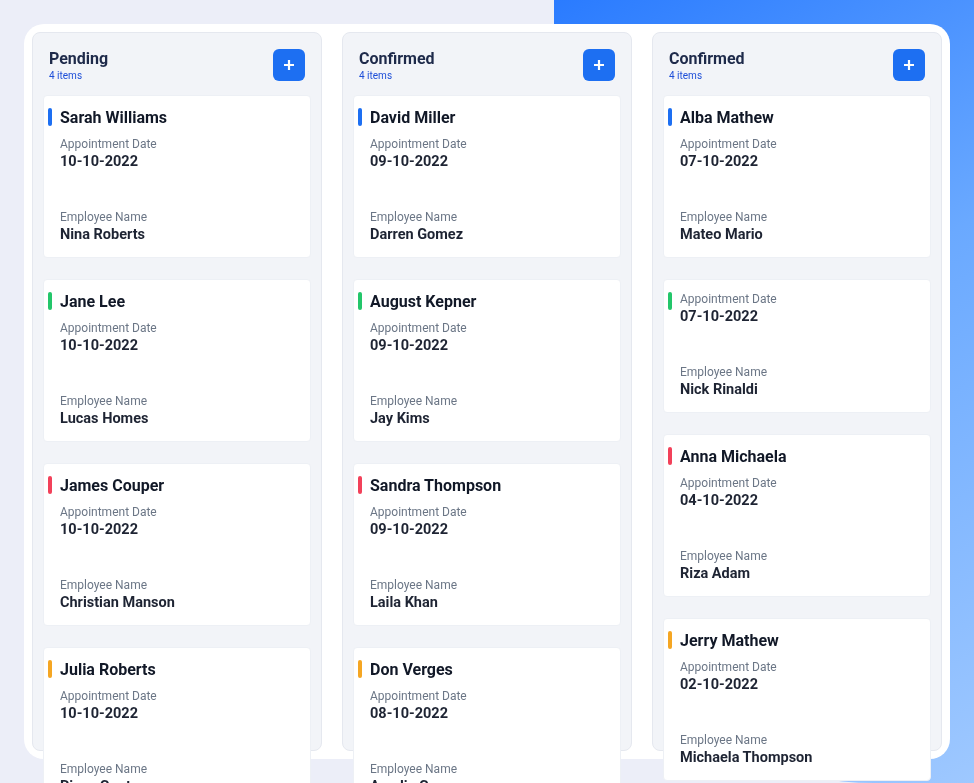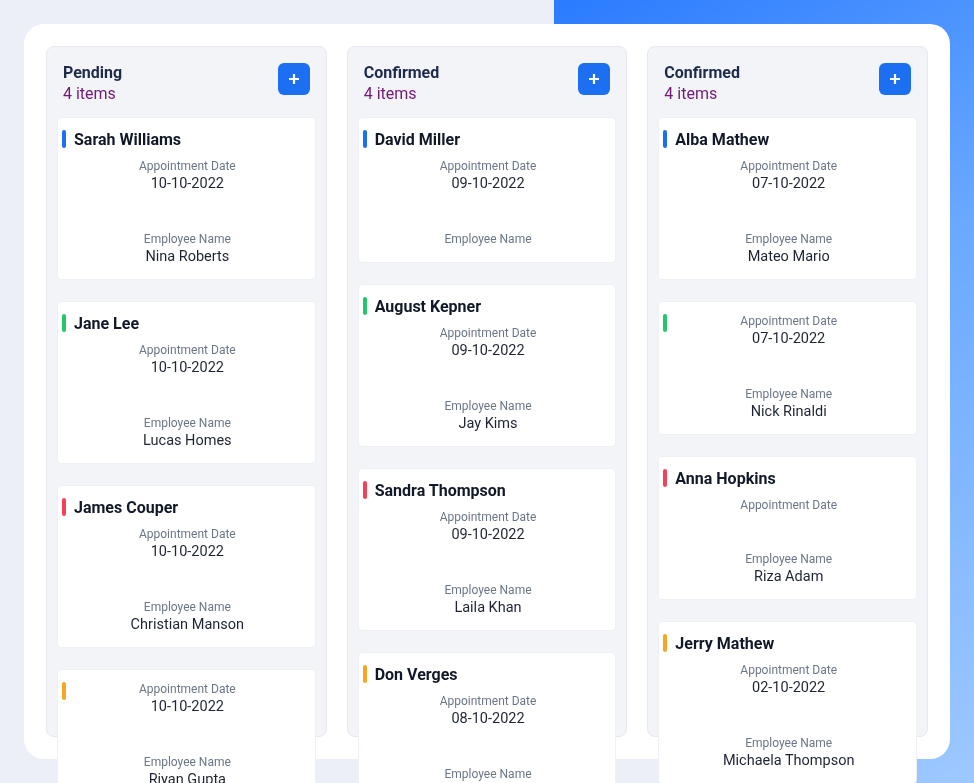--- a/index.html
+++ b/index.html
@@ -18,21 +18,21 @@
     z-index: 0;
   }
   .panel {
     position: absolute;
     top: 24px; left: 24px;
     width: 926px; height: 735px;
     background: #ffffff;
     border-radius: 20px;
     display: flex;
     gap: 20px;
-    padding: 22px;
+    padding: 8px;
     z-index: 1;
   }
   .column {
     flex: 1 1 0;
     background: #f2f4f8;
     border: 1px solid #e5e8ef;
     border-radius: 8px;
     display: flex;
     flex-direction: column;
     padding: 10px;
@@ -42,22 +42,22 @@
     align-items: flex-start;
     justify-content: space-between;
     padding: 6px 6px 14px 6px;
   }
   .col-title {
     font-size: 16px;
     font-weight: 700;
     color: #1e2a4a;
   }
   .col-sub {
-    font-size: 16px;
-    color: #701a75;
+    font-size: 10px;
+    color: #1d4ed8;
     margin-top: 2px;
   }
   .add-btn {
     width: 32px; height: 32px;
     background: #1d6ff2;
     border: none;
     border-radius: 6px;
     display: flex;
     align-items: center;
     justify-content: center;
@@ -88,24 +88,24 @@
     color: #111827;
     margin-bottom: 10px;
   }
   .field-label {
     font-size: 12px;
     color: #6b7686;
     margin-bottom: 2px;
   }
   .field-value {
     font-size: 14.5px;
-    font-weight: 400;
+    font-weight: 700;
     color: #1e2433;
   }
-  .field-block { margin-bottom: 10px; text-align: center; }
+  .field-block { margin-bottom: 10px; }
   .field-block:last-child { margin-bottom: 0; margin-top: 40px; }
 </style>
 </head>
 <body>
 
 <div class="bg-blob"></div>
 
 <div class="panel">
 
   <div class="column">
@@ -152,20 +152,21 @@
           <div class="field-label">Appointment Date</div>
           <div class="field-value">10-10-2022</div>
         </div>
         <div class="field-block">
           <div class="field-label">Employee Name</div>
           <div class="field-value">Christian Manson</div>
         </div>
       </div>
       <div class="card">
         <div class="tag tag-orange"></div>
+        <div class="card-name">Julia Roberts</div>
         <div class="field-block">
           <div class="field-label">Appointment Date</div>
           <div class="field-value">10-10-2022</div>
         </div>
         <div class="field-block">
           <div class="field-label">Employee Name</div>
           <div class="field-value">Riyan Gupta</div>
         </div>
       </div>
     </div>
@@ -186,20 +187,21 @@
     <div class="cards">
       <div class="card">
         <div class="tag tag-blue"></div>
         <div class="card-name">David Miller</div>
         <div class="field-block">
           <div class="field-label">Appointment Date</div>
           <div class="field-value">09-10-2022</div>
         </div>
         <div class="field-block">
           <div class="field-label">Employee Name</div>
+          <div class="field-value">Darren Gomez</div>
         </div>
       </div>
       <div class="card">
         <div class="tag tag-green"></div>
         <div class="card-name">August Kepner</div>
         <div class="field-block">
           <div class="field-label">Appointment Date</div>
           <div class="field-value">09-10-2022</div>
         </div>
         <div class="field-block">
@@ -265,23 +267,24 @@
           <div class="field-label">Appointment Date</div>
           <div class="field-value">07-10-2022</div>
         </div>
         <div class="field-block">
           <div class="field-label">Employee Name</div>
           <div class="field-value">Nick Rinaldi</div>
         </div>
       </div>
       <div class="card">
         <div class="tag tag-red"></div>
-        <div class="card-name">Anna Hopkins</div>
-        <div class="field-block">
-          <div class="field-label">Appointment Date</div>
+        <div class="card-name">Anna Michaela</div>
+        <div class="field-block">
+          <div class="field-label">Appointment Date</div>
+          <div class="field-value">04-10-2022</div>
         </div>
         <div class="field-block">
           <div class="field-label">Employee Name</div>
           <div class="field-value">Riza Adam</div>
         </div>
       </div>
       <div class="card">
         <div class="tag tag-orange"></div>
         <div class="card-name">Jerry Mathew</div>
         <div class="field-block">

